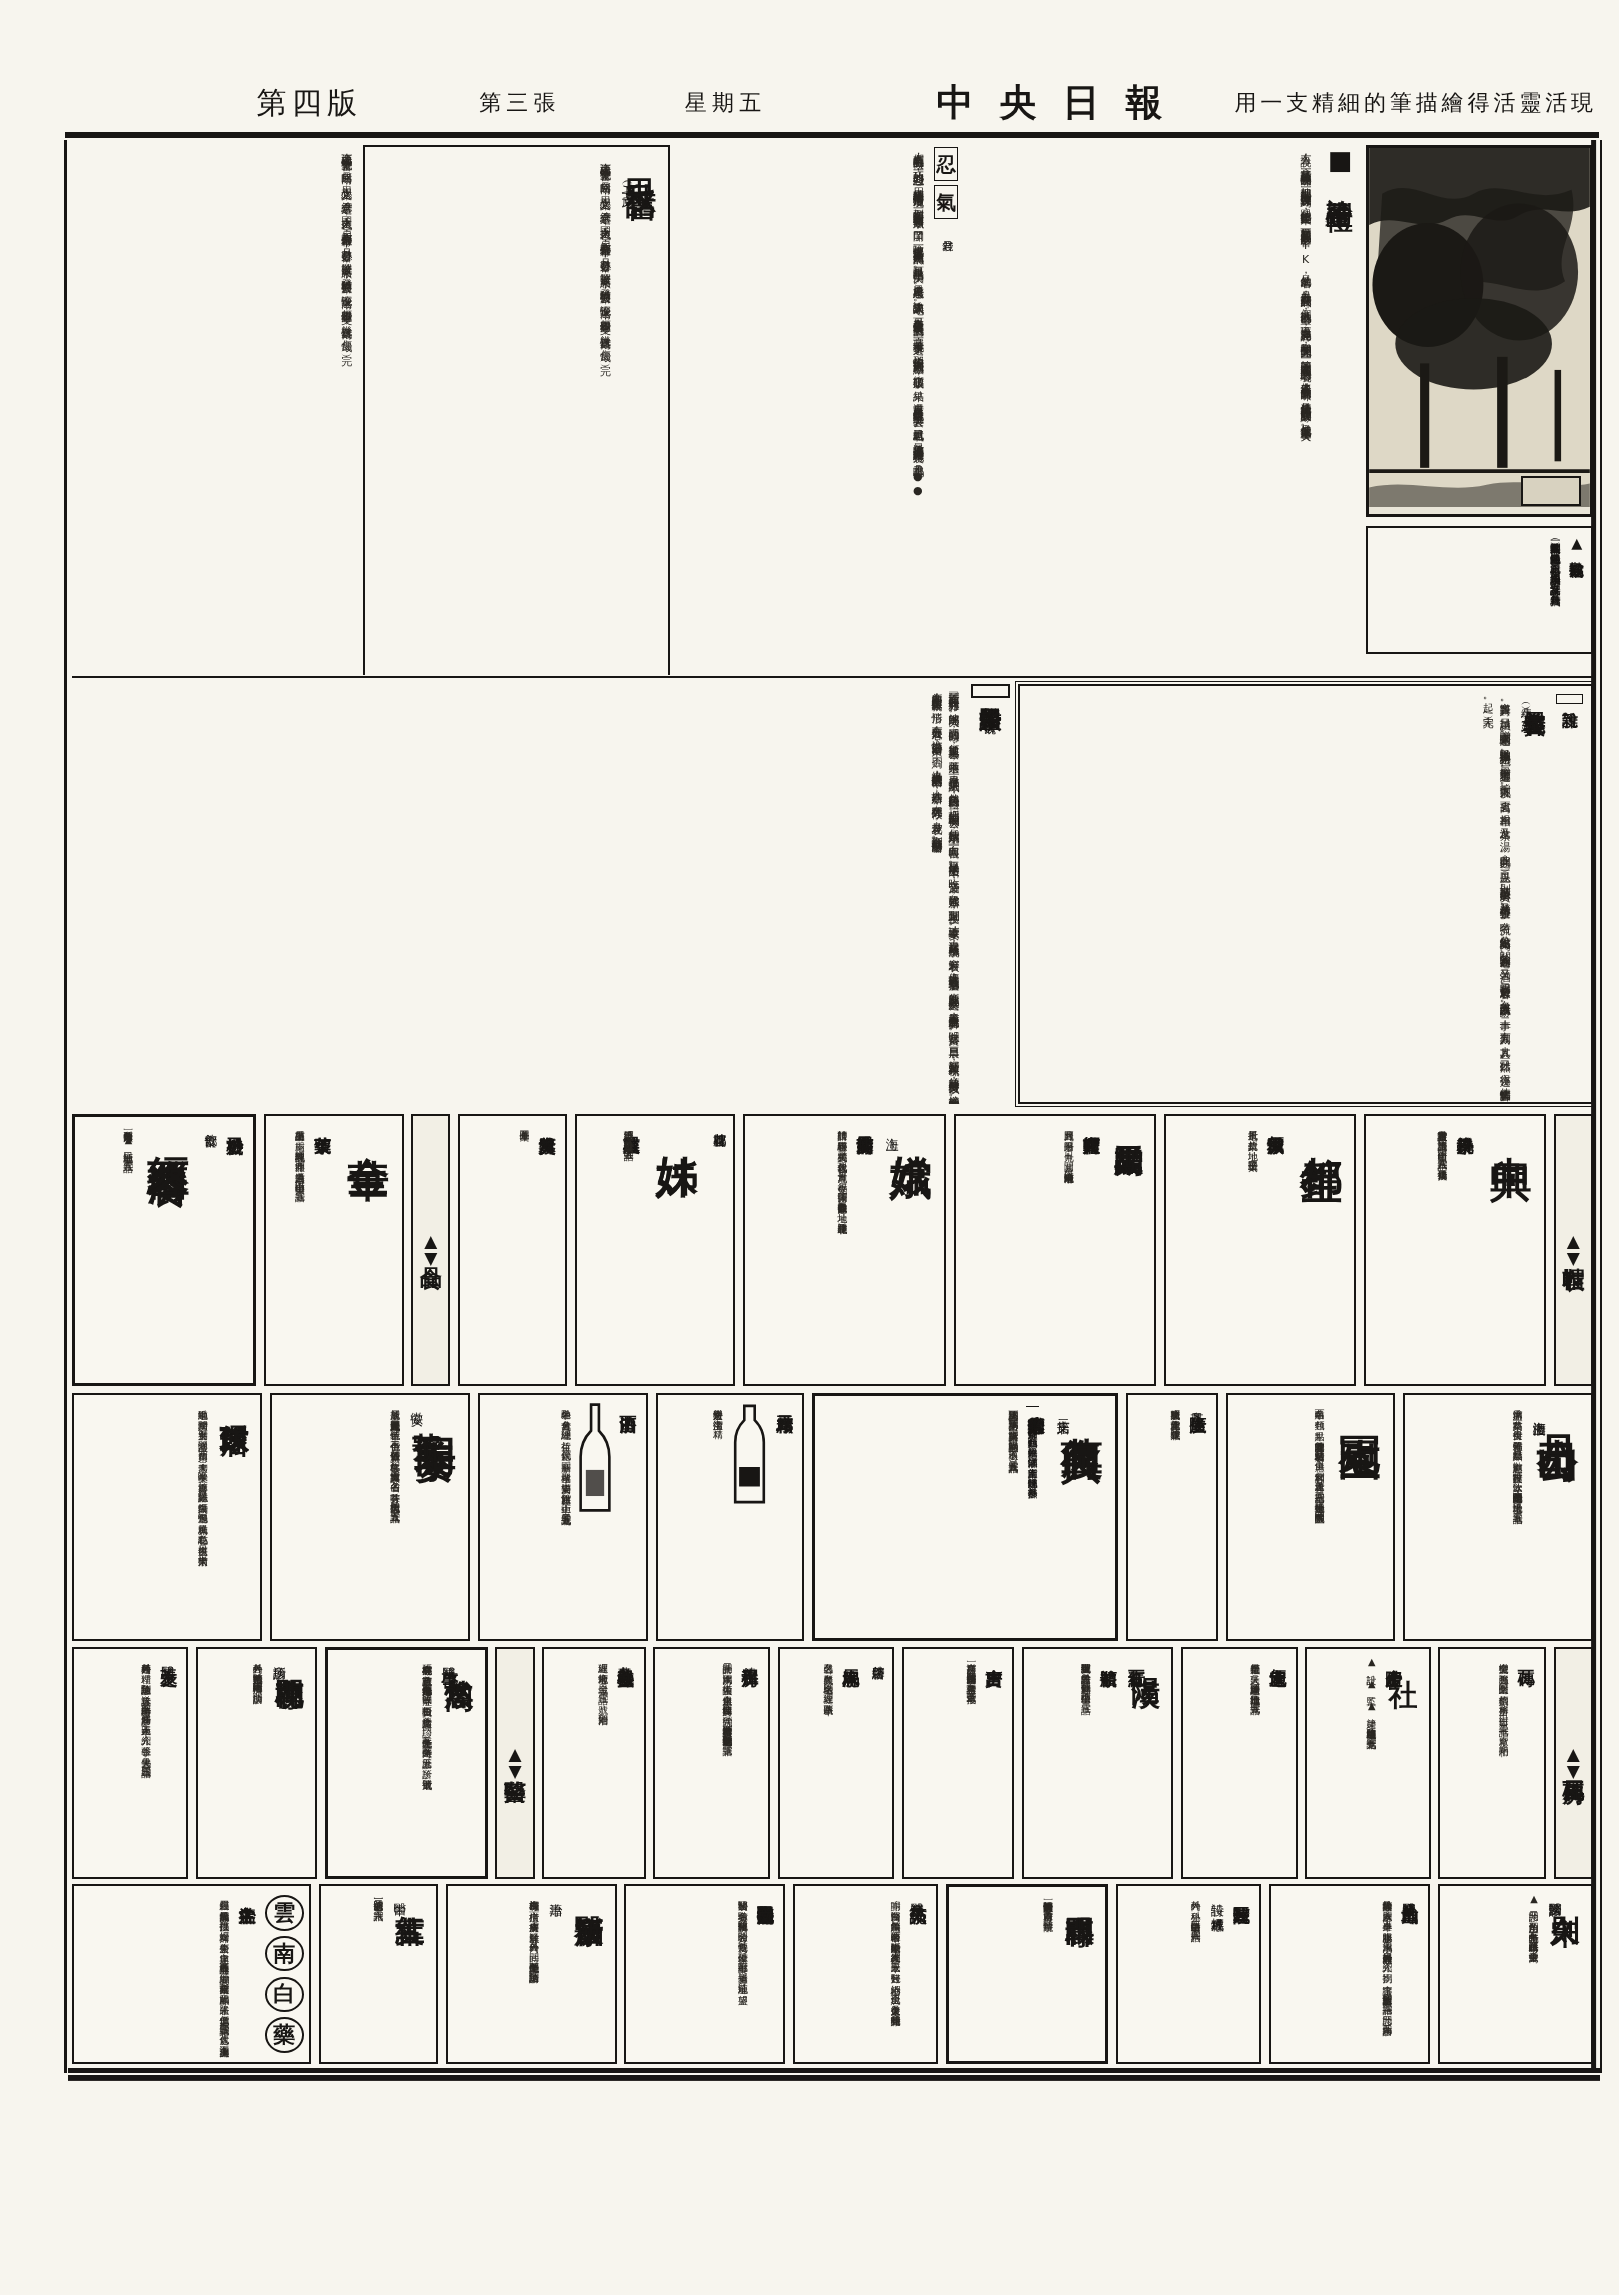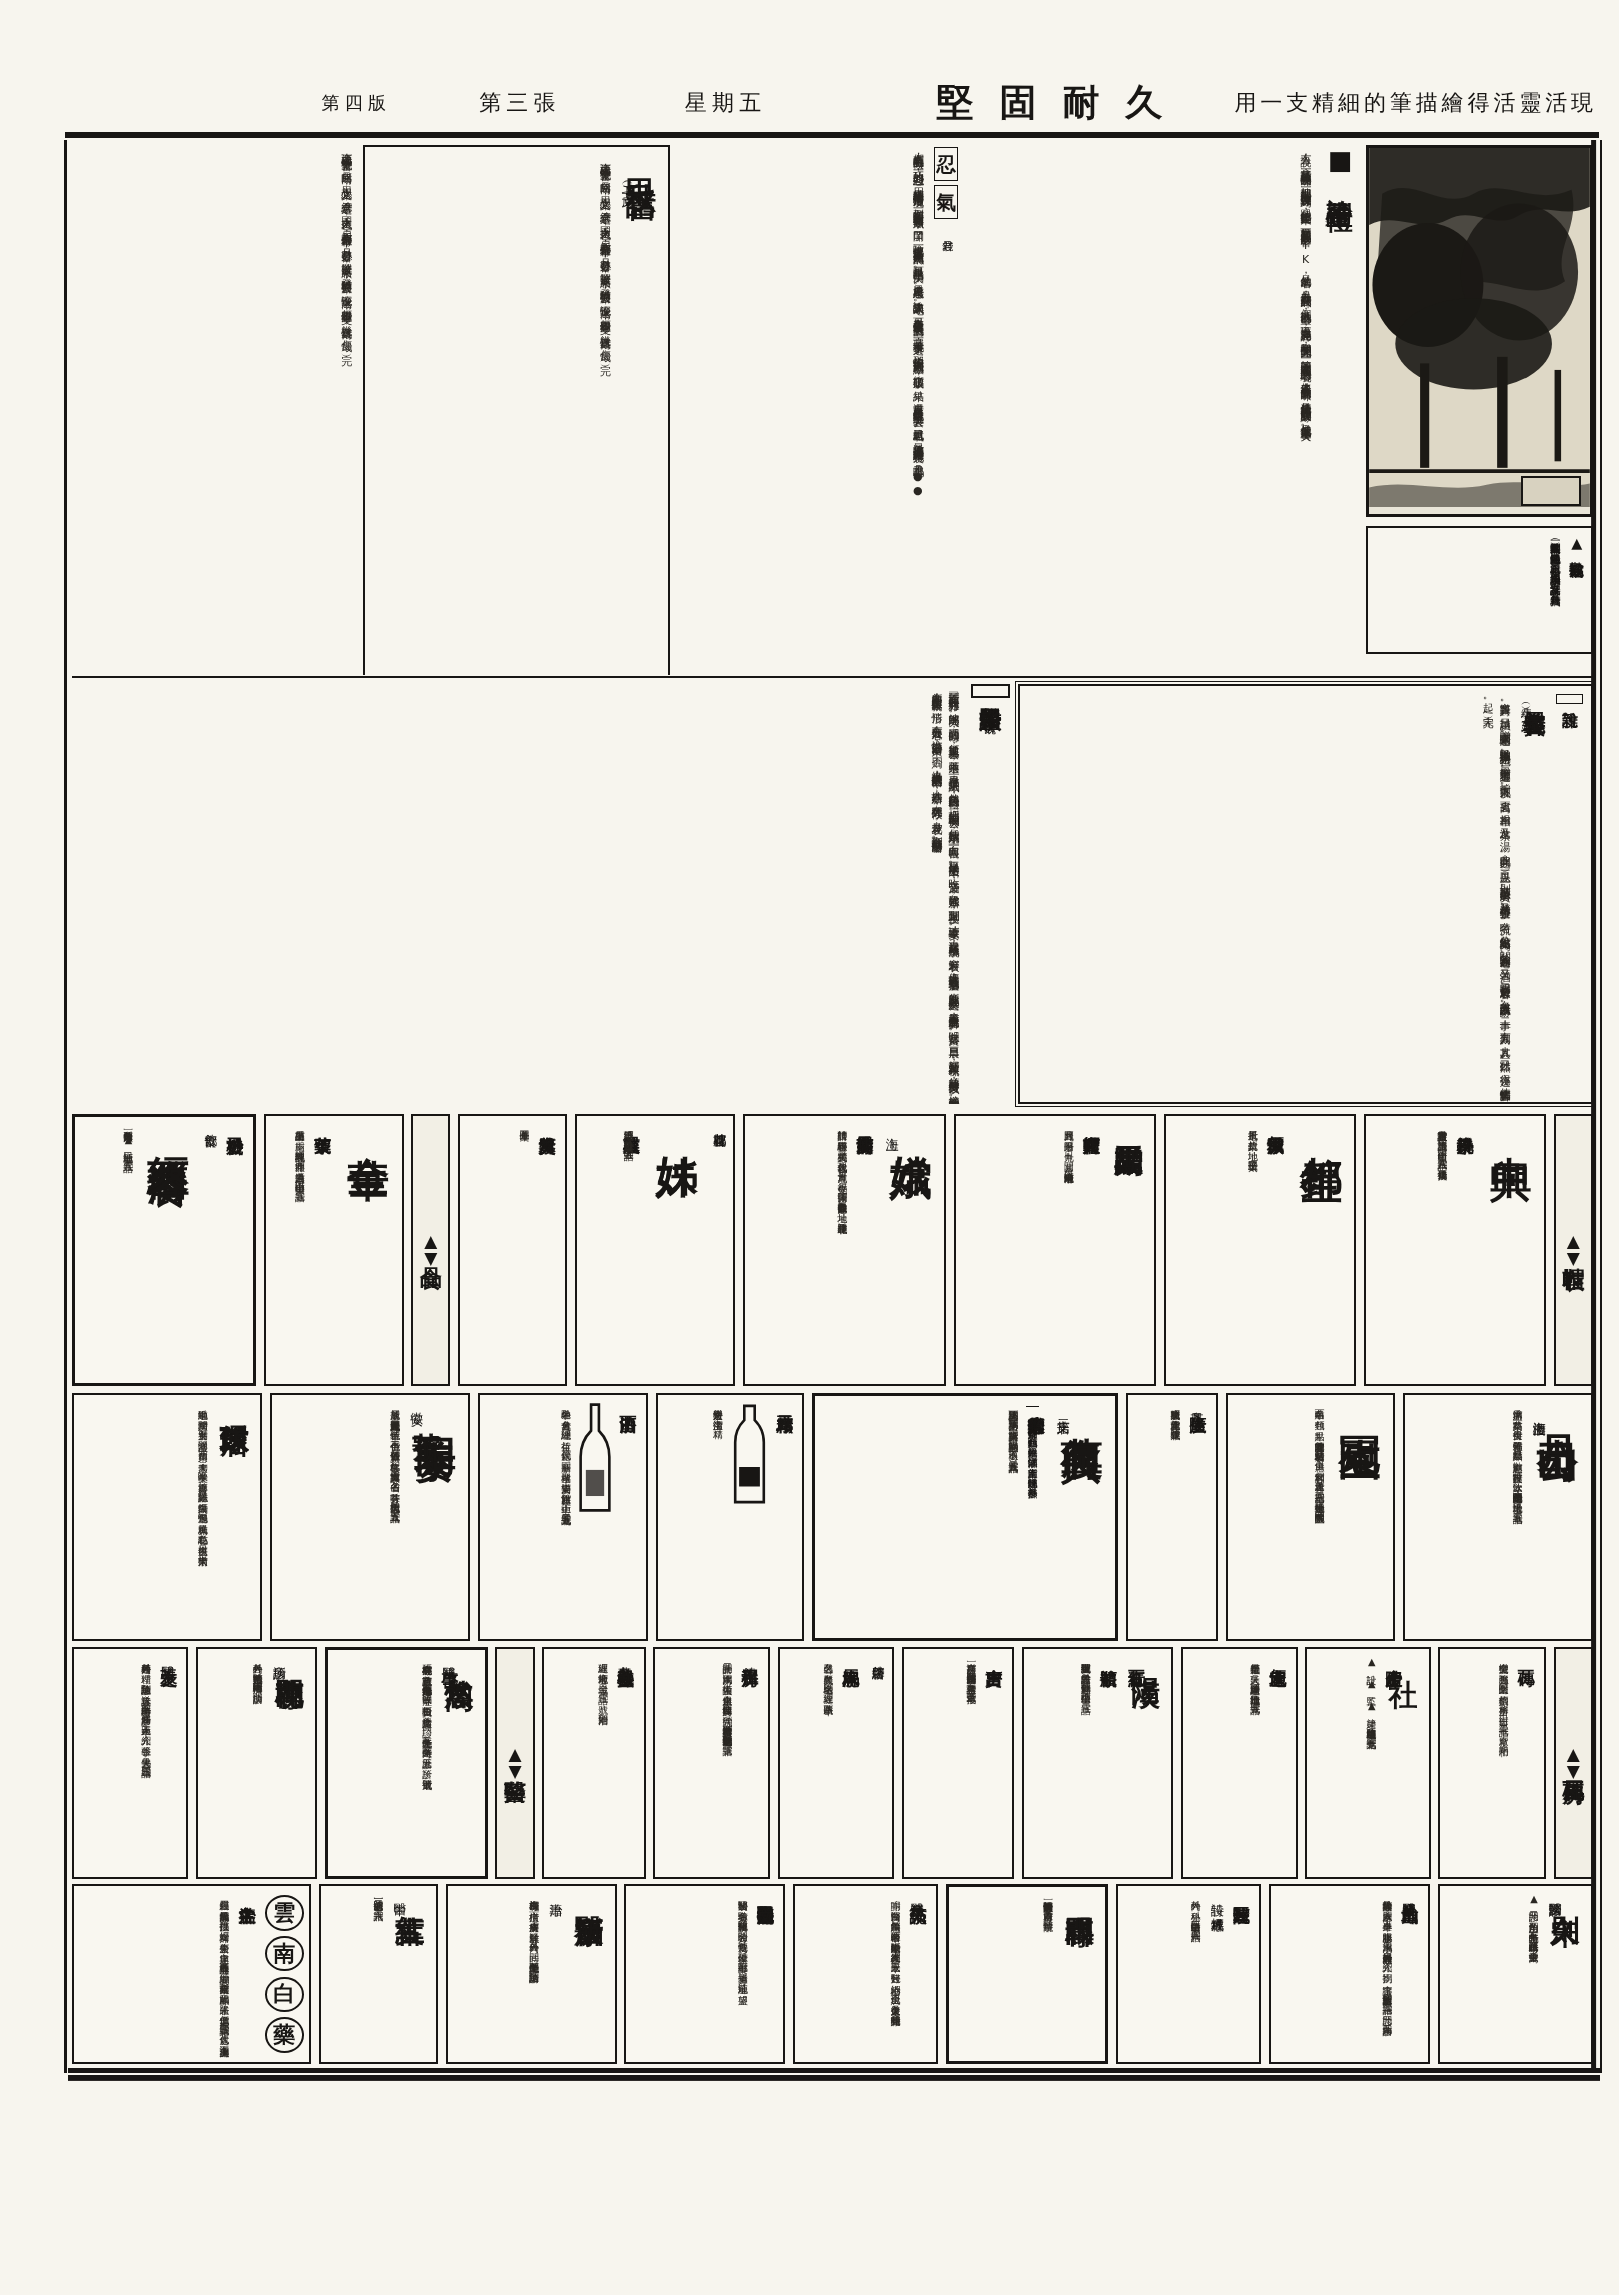--- a/index.html
+++ b/index.html
@@ -12,21 +12,21 @@
   }
   .page-rule-left{position:absolute;left:64px;top:140px;width:2.6px;height:1933px;background:#181614;}
   .page-rule-right{position:absolute;left:1597px;top:140px;width:2px;height:1933px;background:#181614;border-left:3.9px solid #f7f5ee;box-shadow:-5.9px 0 0 #181614;}
   .v{writing-mode:vertical-rl;text-orientation:upright;}
   
   .masthead{position:absolute;left:69px;top:77px;width:1528px;height:52px;display:flex;flex-direction:row-reverse;align-items:center;}
   .m-date{font-size:22px;letter-spacing:3.9px;margin-left:46px;}
   .m-title{font-size:37px;font-weight:bold;letter-spacing:26px;margin-left:170px;}
   .m-weekday{font-size:22px;letter-spacing:5.2px;margin-left:124px;}
   .m-sheet{font-size:22px;letter-spacing:5.2px;margin-left:39px;}
-  .m-page{font-size:18px;letter-spacing:5.2px;margin-left:26px;margin-right:49px;}
+  .m-page{font-size:30px;letter-spacing:5.2px;margin-left:26px;margin-right:78px;}
   .mast-rule{position:absolute;left:65px;top:132px;width:1534px;height:5.9px;background:#181614;}
   
   .band{position:absolute;left:72px;width:1521px;display:flex;flex-direction:row-reverse;gap:7.8px;box-sizing:border-box;}
   .col{box-sizing:border-box;overflow:hidden;}
   .bodytext{font-size:11px;line-height:1.55;letter-spacing:0.7px;height:100%;color:#2a2722;}
   
   #top-band{top:145px;height:530px;}
   .img-stack{display:flex;flex-direction:column;gap:9.1px;width:227px;flex:none;}
   .woodcut{border:3.3px solid #181614;height:366px;background:#e9e5d8;position:relative;overflow:hidden;}
   .notice-box{border:2.6px solid #181614;padding:6.5px 5.2px;height:128px;box-sizing:border-box;}
@@ -61,21 +61,21 @@
   .bot-rule{position:absolute;left:68px;top:2068px;width:1532px;height:4.6px;background:#181614;border-bottom:2.6px solid #f7f5ee;box-shadow:0 5.9px 0 #181614;}
   .circlechar{border:2px solid #181614;border-radius:50%;width:35px;height:35px;display:flex;align-items:center;justify-content:center;font-size:22px;font-weight:bold;margin:2.6px 0;}
   .seal{position:absolute;right:9.1px;bottom:7.8px;width:56px;height:26px;border:2px solid #181614;background:#d8d2c0;}
   .dept{font-size:9.8px;border-top:1.3px solid #181614;padding-top:3.9px;margin-top:3.9px;}
 </style>
 </head>
 <body>
 
 <div class="masthead">
   <div class="m-date">用一支精細的筆描繪得活靈活現</div>
-  <div class="m-title">堅固耐久</div>
+  <div class="m-title">中央日報</div>
   <div class="m-weekday">星期五</div>
   <div class="m-sheet">第三張</div>
   <div class="m-page">第四版</div>
 </div>
 <div class="mast-rule"></div>
 <div class="page-rule-left"></div>
 <div class="page-rule-right"></div>
 
 <div class="band" id="top-band">
 

